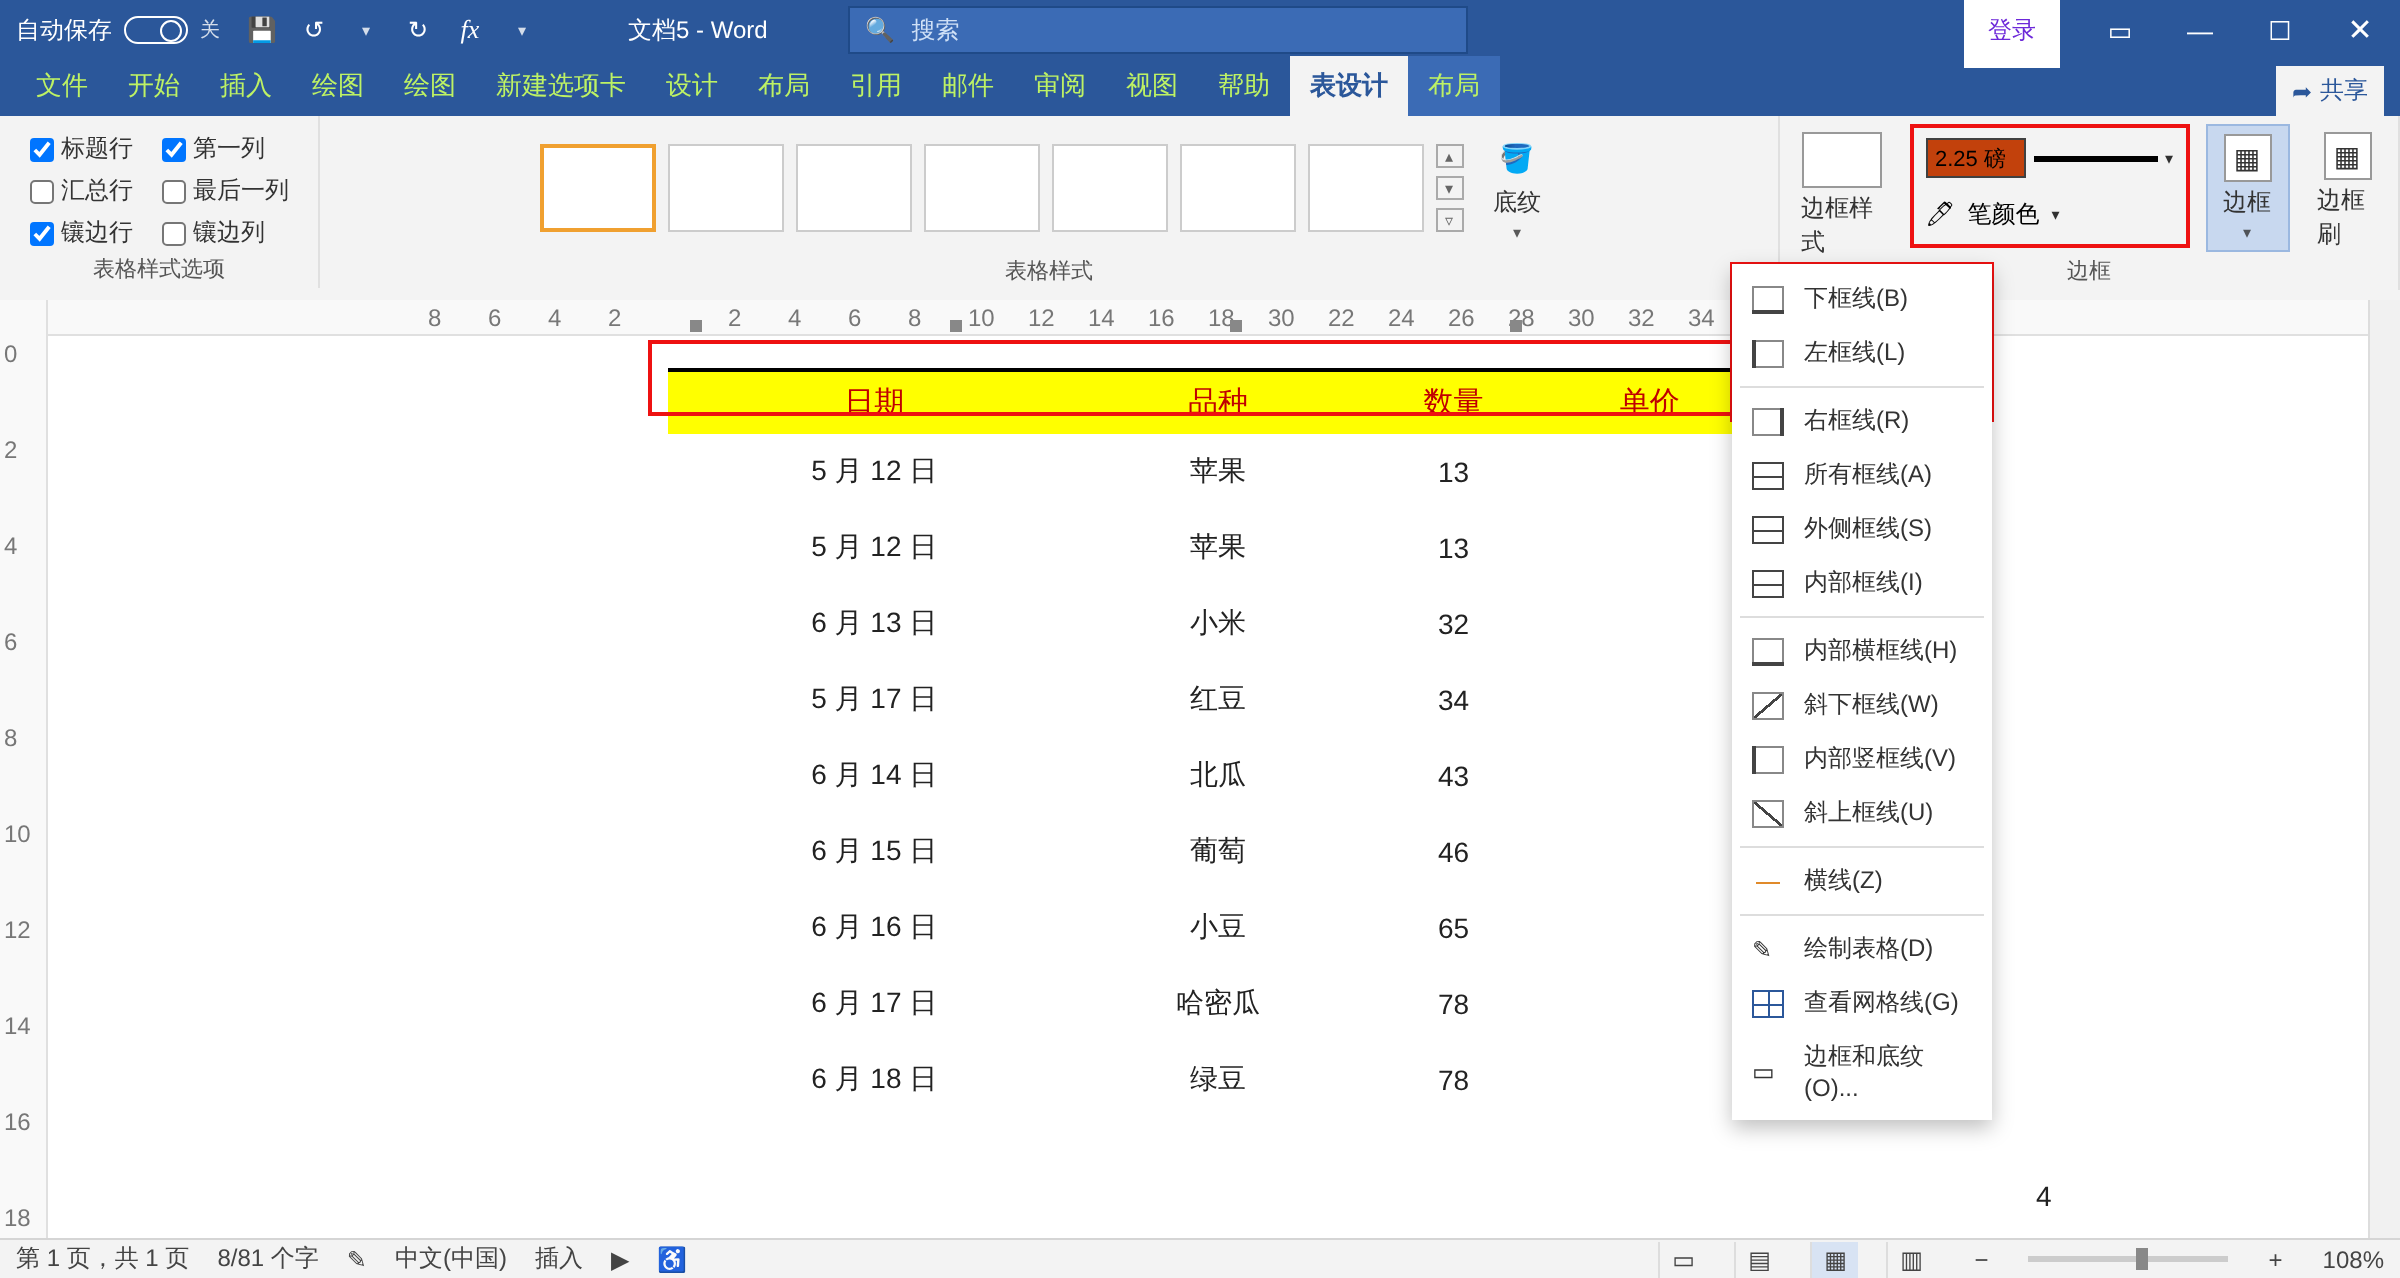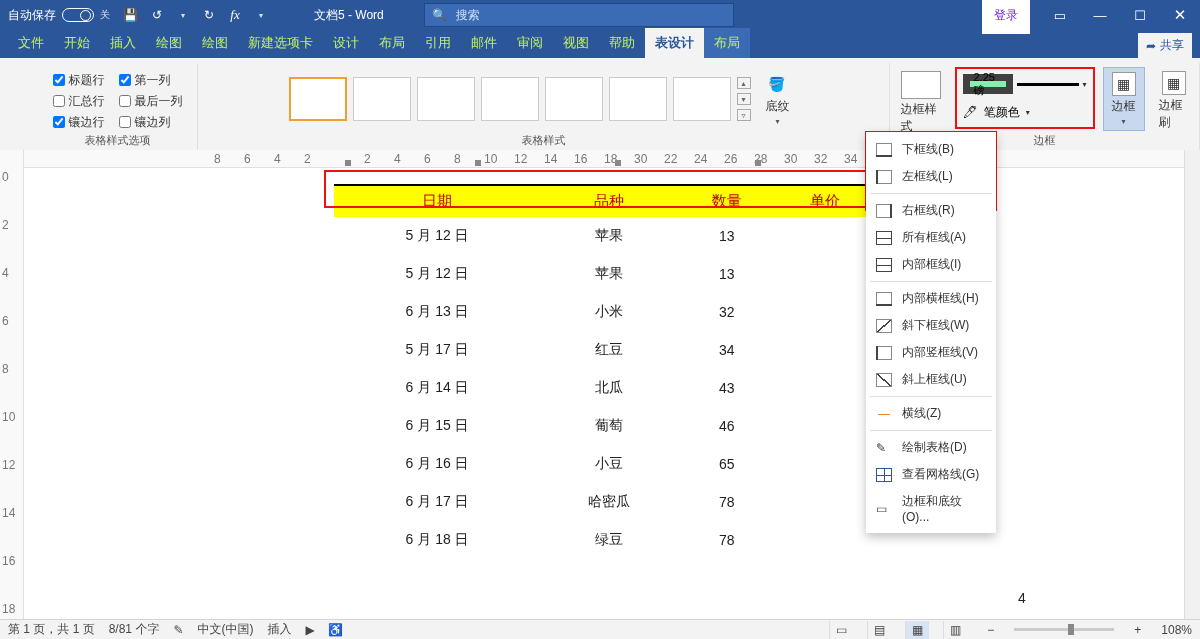--- a/index.html
+++ b/index.html
@@ -22,38 +22,38 @@
   .winbtn.close { font-size: 15px; }
 
   
   .tabsrow { height: 28px; background: #2b579a; display: flex; align-items: flex-end; padding: 0 8px; }
   .tab { color: #bef264; padding: 6px 10px 6px; font-size: 13px; }
   .tab.context { background: #3b6bb5; }
   .tab.sel { background: #f3f3f3; color: #2b579a; font-weight: 600; }
   .share { margin-left: auto; color: #2b579a; background: #f3f3f3; padding: 4px 8px; display:flex; align-items:center; gap:4px;}
 
   
-  .ribbon { height: 98px; background: #f3f3f3; border-bottom: 1px solid #d5d5d5; display: flex; align-items: center; padding-left: 38px; }
+  .ribbon { height: 98px; background: #f3f3f3; border-bottom: 1px solid #d5d5d5; display: flex; align-items: flex-start; }
   .group { border-right: 1px solid #e0e0e0; padding: 4px 8px 2px; display: flex; flex-direction: column; justify-content: space-between; align-items: center; }
   .group-label { font-size: 11px; color: #555; text-align: center; padding-top: 2px; }
   .checks { display: flex; flex-direction: column; gap: 4px; padding-top:4px;}
   .check-row { display: flex; gap: 14px; }
   .chk { display: flex; align-items: center; gap: 4px; color: #333; }
   .chk input { width: 12px; height: 12px; }
   .styles-wrap { display: flex; align-items: center; gap: 6px; height: 64px; }
   .style-thumb { width: 58px; height: 44px; background: #fff; border: 1px solid #ccc; display: inline-block; }
   .style-thumb.sel { border: 2px solid #f0a030; }
   .style-stack { display:flex; flex-direction:column; gap:2px; height:44px; justify-content:space-between;}
   .style-stack div { width:14px; height:12px; border:1px solid #aaa; display:flex; align-items:center; justify-content:center; font-size:8px; color:#666;}
   .big-btn { display: flex; flex-direction: column; align-items: center; justify-content: center; gap: 2px; padding: 4px 6px; color: #333; min-width:42px;}
   .big-btn .ico { width: 24px; height: 24px; border: 1px solid #999; background:#fff; display:flex; align-items:center; justify-content:center; font-size:14px;}
   .big-btn .ico.noborder { border:none; background:transparent;}
   .big-btn.sel { background: #c8d8ef; border:1px solid #9bb8e0;}
   .border-width-row { display:flex; align-items:center; gap:4px; height:22px;}
-  .border-width-row .val { width:50px; height:20px; border:7px solid #404040; background:#86efac; padding:0 4px; font-size:11px; display:flex; align-items:center;}
+  .border-width-row .val { width:50px; height:20px; border:1px solid #404040; background:#c2410c; padding:0 4px; font-size:11px; display:flex; align-items:center;}
   .border-width-row .preview { width:62px; height:3px; background:#000;}
   .pen-color { display:flex; align-items:center; gap:6px; height:22px;}
   .red-box { border: 2px solid #e11; }
 
   
   .selbar { height: 18px; border-bottom: 1px solid #e0e0e0; display:flex; align-items:center;}
   .selbar .nub { width:18px; height:18px; border-right:1px solid #ddd; display:flex; align-items:center; justify-content:center; color:#777;}
 
   
   .workarea { position: absolute; top: 150px; bottom: 20px; left: 0; right: 0; background: #fff; display: flex; }
@@ -397,20 +397,24 @@
     <div class="mi">
       <span class="mico right"></span>
       <span>右框线(R)</span>
     </div>
     <div class="mi">
       <span class="mico all"></span>
       <span>所有框线(A)</span>
     </div>
     <div class="mi">
       <span class="mico all"></span>
+      <span>外侧框线(S)</span>
+    </div>
+    <div class="mi">
+      <span class="mico all"></span>
       <span>内部框线(I)</span>
     </div>
     <div class="sep"></div>
     <div class="mi">
       <span class="mico bottom"></span>
       <span>内部横框线(H)</span>
     </div>
     <div class="mi">
       <span class="mico diag2"></span>
       <span>斜下框线(W)</span>

